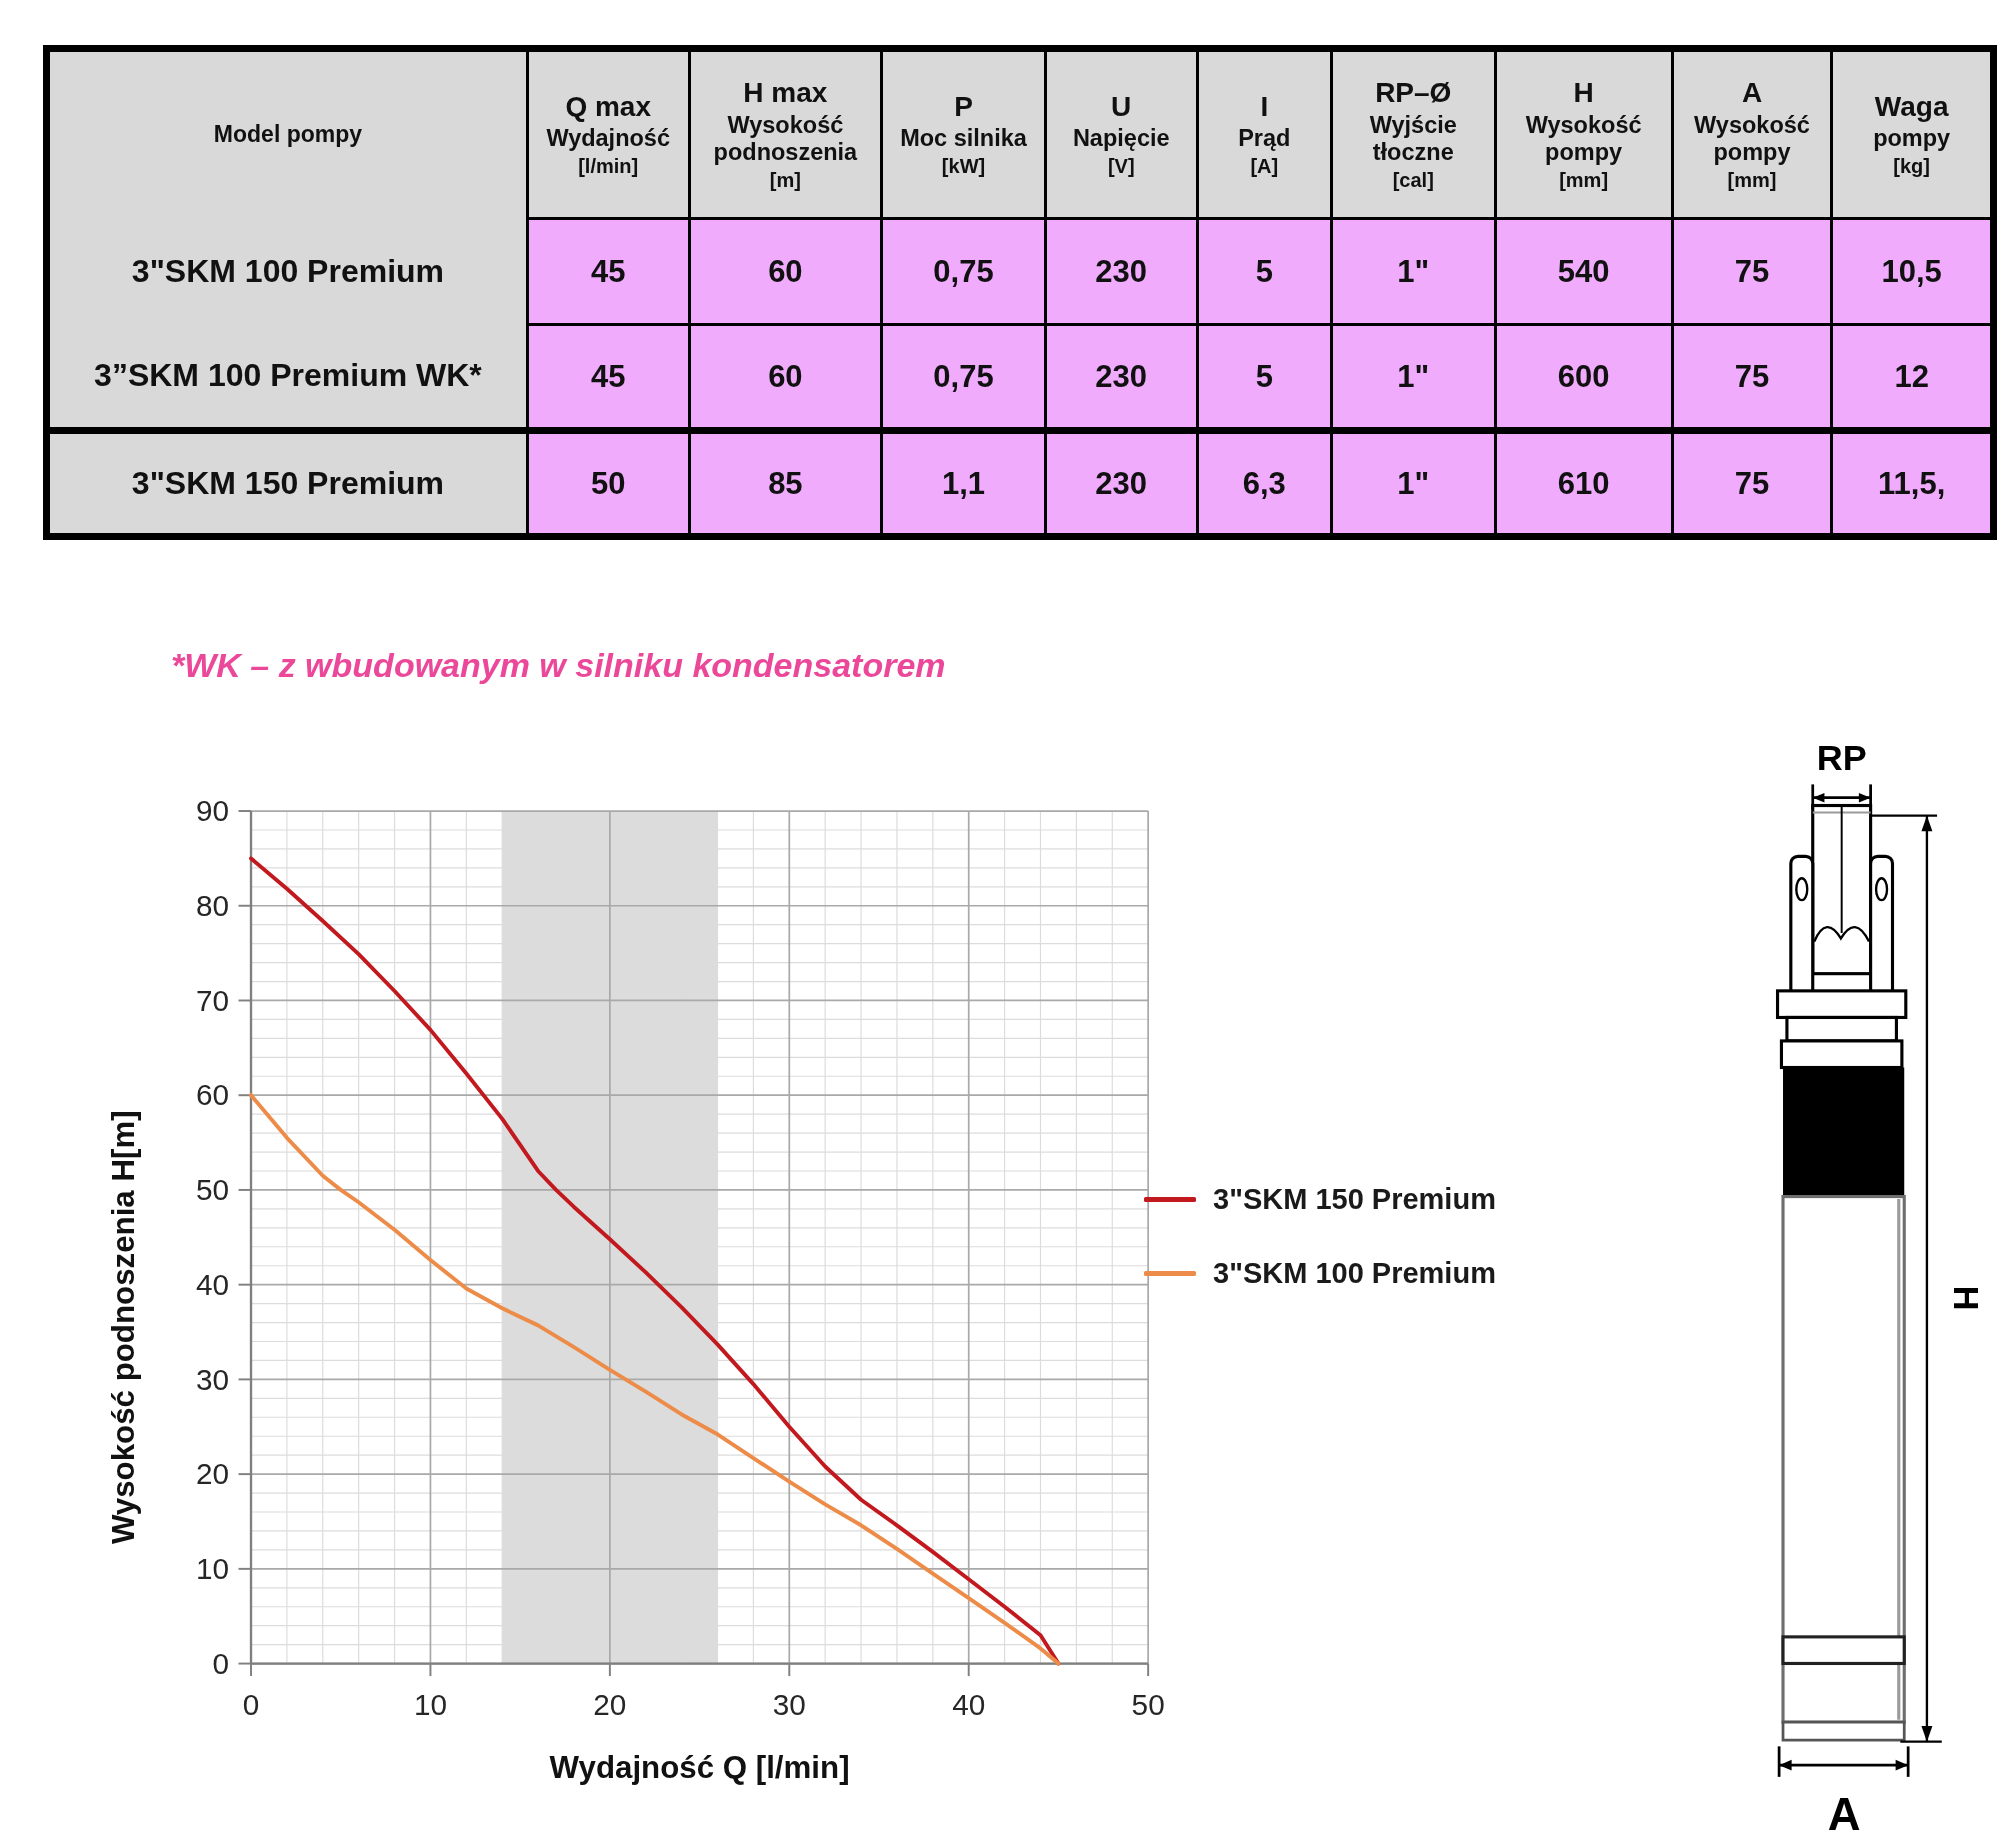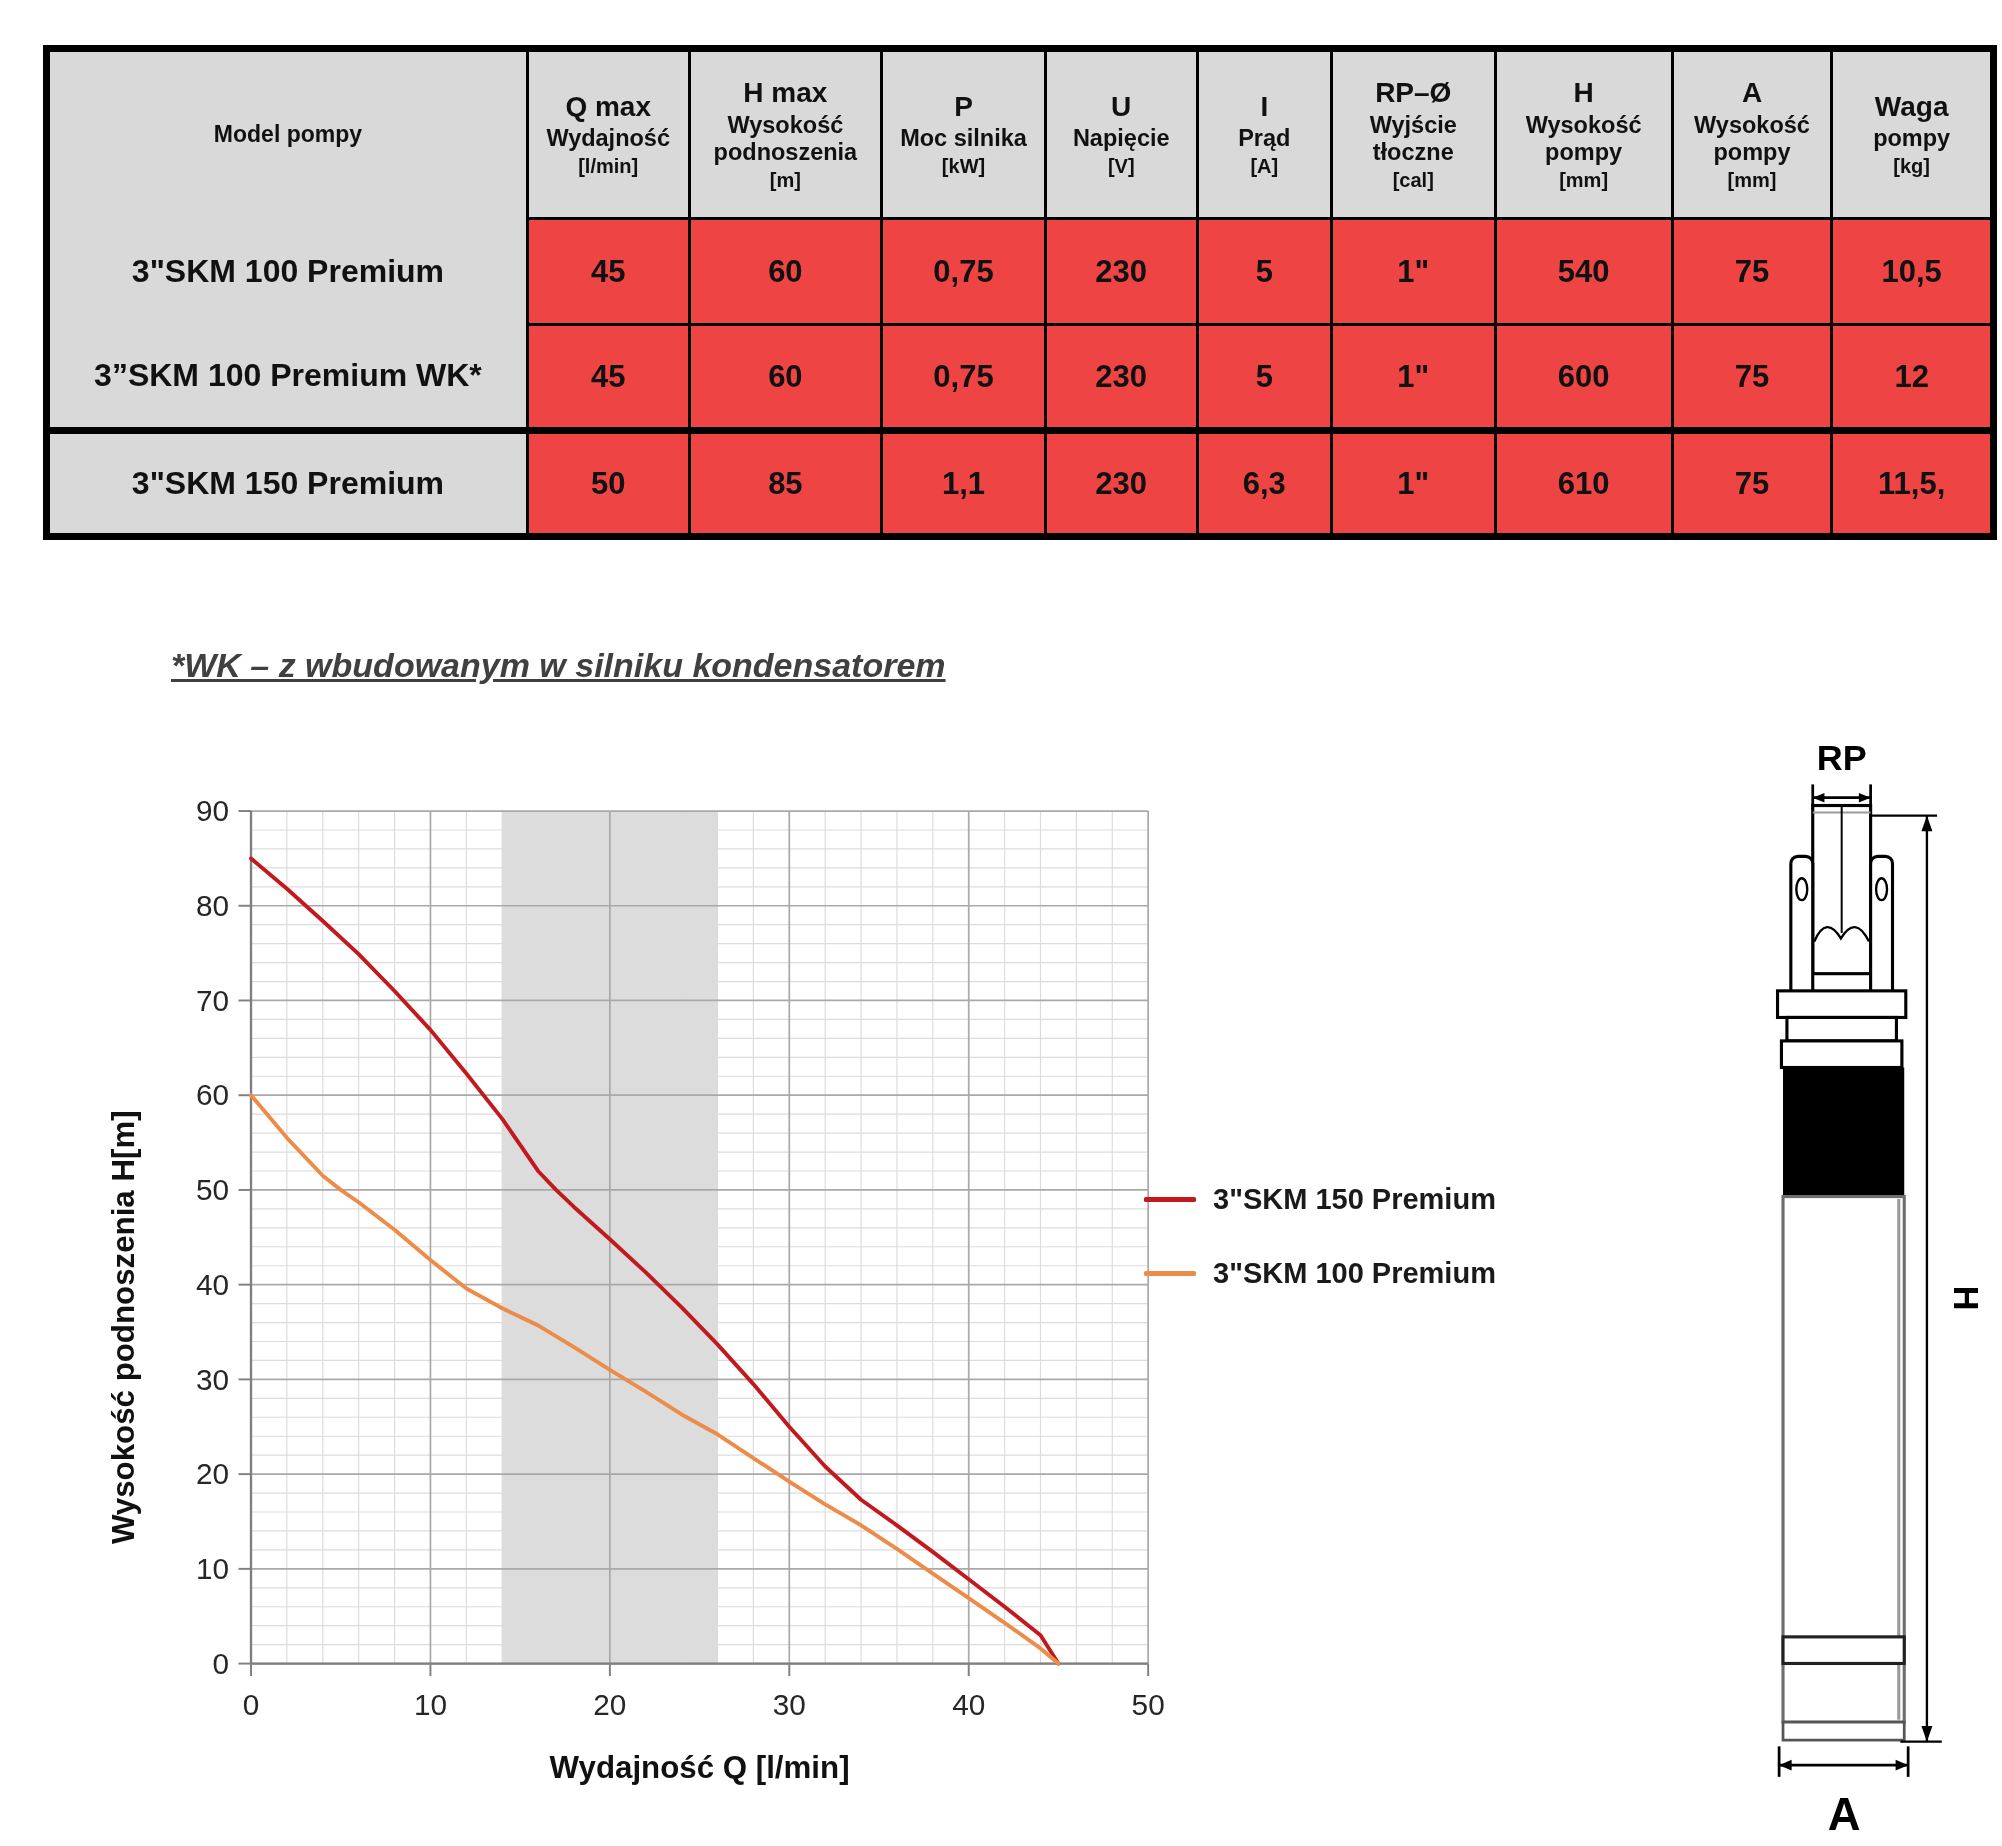--- a/index.html
+++ b/index.html
@@ -2,31 +2,31 @@
 <html style="font-size:12.5px"><head>
 <meta charset="utf-8">
 <style>
   html,body{margin:0;padding:0;background:#fff;}
   #page{position:relative;width:2002px;height:1847px;background:#ffffff;font-family:"Liberation Sans",sans-serif;color:#111;overflow:hidden;}
 
   
   #spec-table{position:absolute;left:43px;top:45px;width:1954px;border-collapse:collapse;table-layout:fixed;border:7px solid #000;}
   #spec-table th,#spec-table td{border:3.1px solid #000;text-align:center;vertical-align:middle;padding:3.1px 4.7px;box-sizing:border-box;}
   #spec-table th{background:#d9d9d9;height:170px;font-weight:700;}
-  #spec-table td{height:106px;background:#ef4444;font-weight:700;font-size:31px;}
+  #spec-table td{height:106px;background:#f0abfc;font-weight:700;font-size:31px;}
   #spec-table td.model{background:#d9d9d9;font-size:32px;}
   #spec-table tr.group-start td{border-top:7px solid #000;}
   th .h-main{display:block;font-size:28px;line-height:1.12;}
   th .h-sub{display:block;font-size:23.5px;line-height:1.15;margin-top:3.1px;}
   th .h-unit{display:block;font-size:20px;line-height:1.15;margin-top:3.1px;}
   th.model-h .h-main{font-size:23px;}
   .hide-bb{border-bottom-style:hidden !important;}
 
   
-  #footnote{position:absolute;left:171px;top:646px;font-size:34px;font-weight:700;font-style:italic;color:#404040;text-decoration:underline;}
+  #footnote{position:absolute;left:171px;top:646px;font-size:34px;font-weight:700;font-style:italic;color:#ec4899;}
 
   
   #chart-wrap{position:absolute;left:110px;top:786px;width:1072px;height:1052px;}
   #curve-chart{width:1072px;height:1052px;display:block;}
   #curve-chart .tick{font-family:"Liberation Sans",sans-serif;font-size:38px;fill:#262626;}
   #curve-chart .axis-title{font-family:"Liberation Sans",sans-serif;font-size:40px;font-weight:700;fill:#111;}
 
   
   #legend{position:absolute;left:1144px;top:1183px;display:flex;flex-direction:column;gap:41px;}
   .legend-item{display:flex;align-items:center;}

